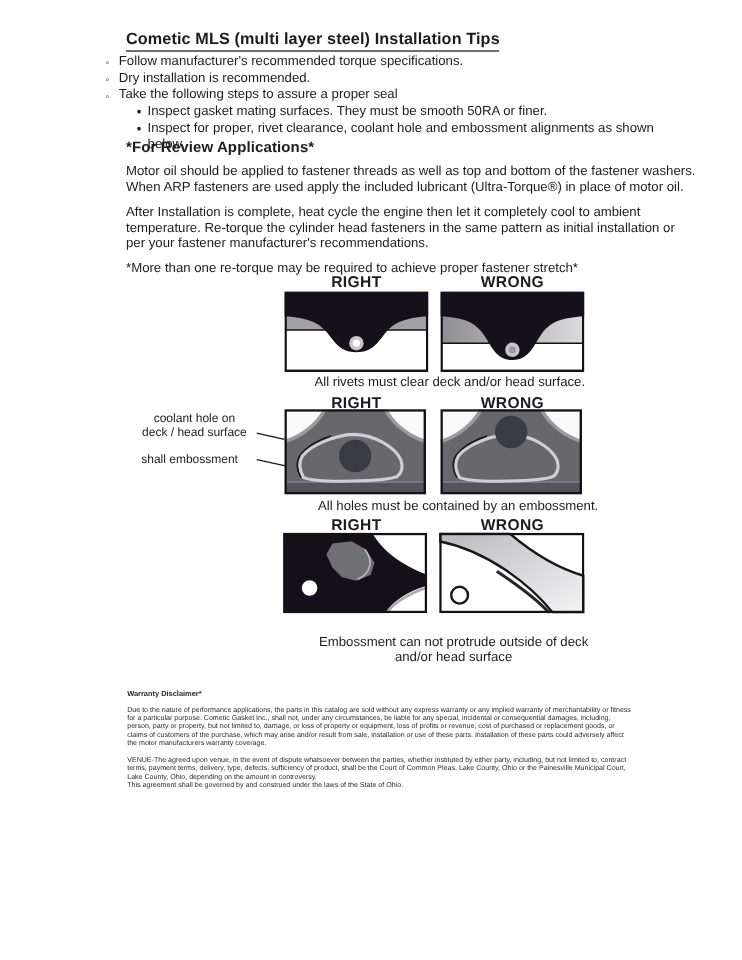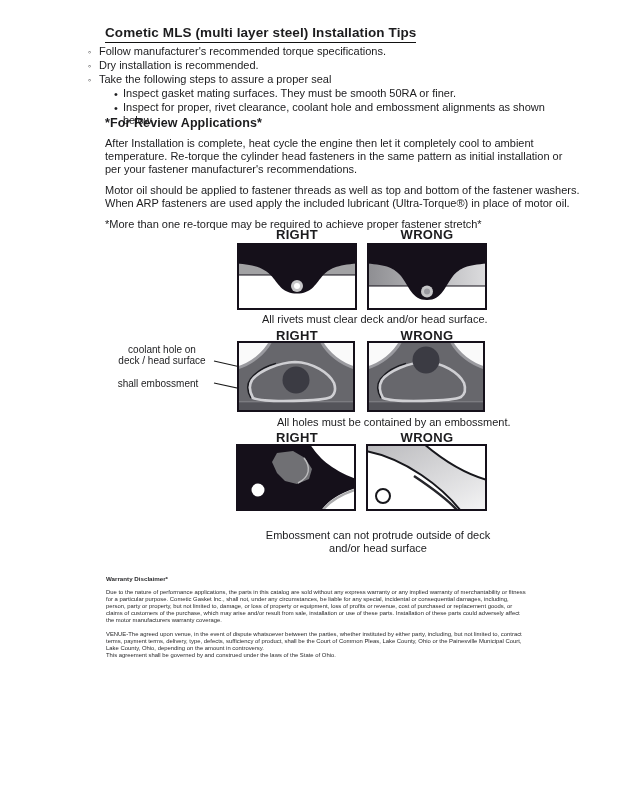--- a/index.html
+++ b/index.html
@@ -71,22 +71,22 @@
       <span>Inspect gasket mating surfaces.  They must be smooth 50RA or finer.</span>
     </div>
     <div class="tip-row tip-sub">
       <span class="marker">•</span>
       <span>Inspect for proper, rivet clearance, coolant hole and embossment alignments as shown below.</span>
     </div>
   </div>
 
   <div class="diesel">
     <h2>*For Review Applications*</h2>
+    <p>Motor oil should be applied to fastener threads as well as top and bottom of the fastener washers. When ARP fasteners are used apply the included lubricant (Ultra-Torque®) in place of motor oil.</p>
     <p>After Installation is complete, heat cycle the engine then let it completely cool to ambient temperature. Re-torque the cylinder head fasteners in the same pattern as initial installation or per your fastener manufacturer's recommendations.</p>
-    <p>Motor oil should be applied to fastener threads as well as top and bottom of the fastener washers. When ARP fasteners are used apply the included lubricant (Ultra-Torque®) in place of motor oil.</p>
     <p>*More than one re-torque may be required to achieve proper fastener stretch*</p>
   </div>
 
   <div class="dg-label" style="left:237px; top:227px;">RIGHT</div>
   <div class="dg-label" style="left:367px; top:227px;">WRONG</div>
 
   <svg class="dg-box" style="left:237px; top:243px;" width="120" height="67" viewBox="0 0 120 67">
     <rect x="0" y="0" width="120" height="67" fill="#ffffff"></rect>
     <rect x="1" y="19" width="118" height="13" fill="#a2a2a4"></rect>
     <rect x="1" y="32" width="118" height="34" fill="#ffffff"></rect>
@@ -151,21 +151,21 @@
     <path d="M0,0 L34,0 C27,13 14,23 0,27 Z" fill="#fafafa"></path>
     <path d="M34,0 C27,13 14,23 0,27" fill="none" stroke="#9a9a9f" stroke-width="3"></path>
     <path d="M84,0 L118,0 L118,27 C104,23 91,13 84,0 Z" fill="#fafafa"></path>
     <path d="M84,0 C91,13 104,23 118,27" fill="none" stroke="#9a9a9f" stroke-width="3"></path>
     <path d="M14,57 C10,50 10,43 13.5,38 C19,31 29,25 39,22.5" fill="none" stroke="#1b1b20" stroke-width="1.6"></path>
     <path d="M16,57 C12,50 12,44 15,39 C22,30 42,21.5 58,21 C76,21.5 92,32 97,42 C99,48 98,53 94,56 C86,60 28,62 16,57 Z" fill="none" stroke="#cfcfd3" stroke-width="2.6" stroke-linejoin="round"></path>
     <circle cx="59" cy="19" r="13.5" fill="#3b3b43"></circle>
     <rect x="1" y="1" width="116" height="69" fill="none" stroke="#15101a" stroke-width="2"></rect>
   </svg>
 
-  <div class="dg-caption" style="left:252px; top:416px;">All holes must be contained by an embossment.</div>
+  <div class="dg-caption" style="left:240px; top:416px;">All holes must be contained by an embossment.</div>
 
   <div class="dg-label" style="left:237px; top:430px;">RIGHT</div>
   <div class="dg-label" style="left:367px; top:430px;">WRONG</div>
 
   <svg class="dg-box" style="left:236px; top:444px;" width="120" height="67" viewBox="0 0 120 67">
     <rect x="0" y="0" width="120" height="67" fill="#ffffff"></rect>
     <path d="M0,0 H74 C82,13 94,25 120,35 L120,44 C101,50 91,58 85,67 H0 Z" fill="#15101a"></path>
     <path d="M120,45.5 C102,51.5 92,59 86,67" fill="none" stroke="#ababad" stroke-width="2.2"></path>
     <polygon points="41,9 57,7 69,14 76,25 73,35 61,40 49,37 41,29 36,18" fill="#707074"></polygon>
     <path d="M68,14 C75,23 74,33 62,39" fill="none" stroke="#bcbcbe" stroke-width="1.4"></path>

